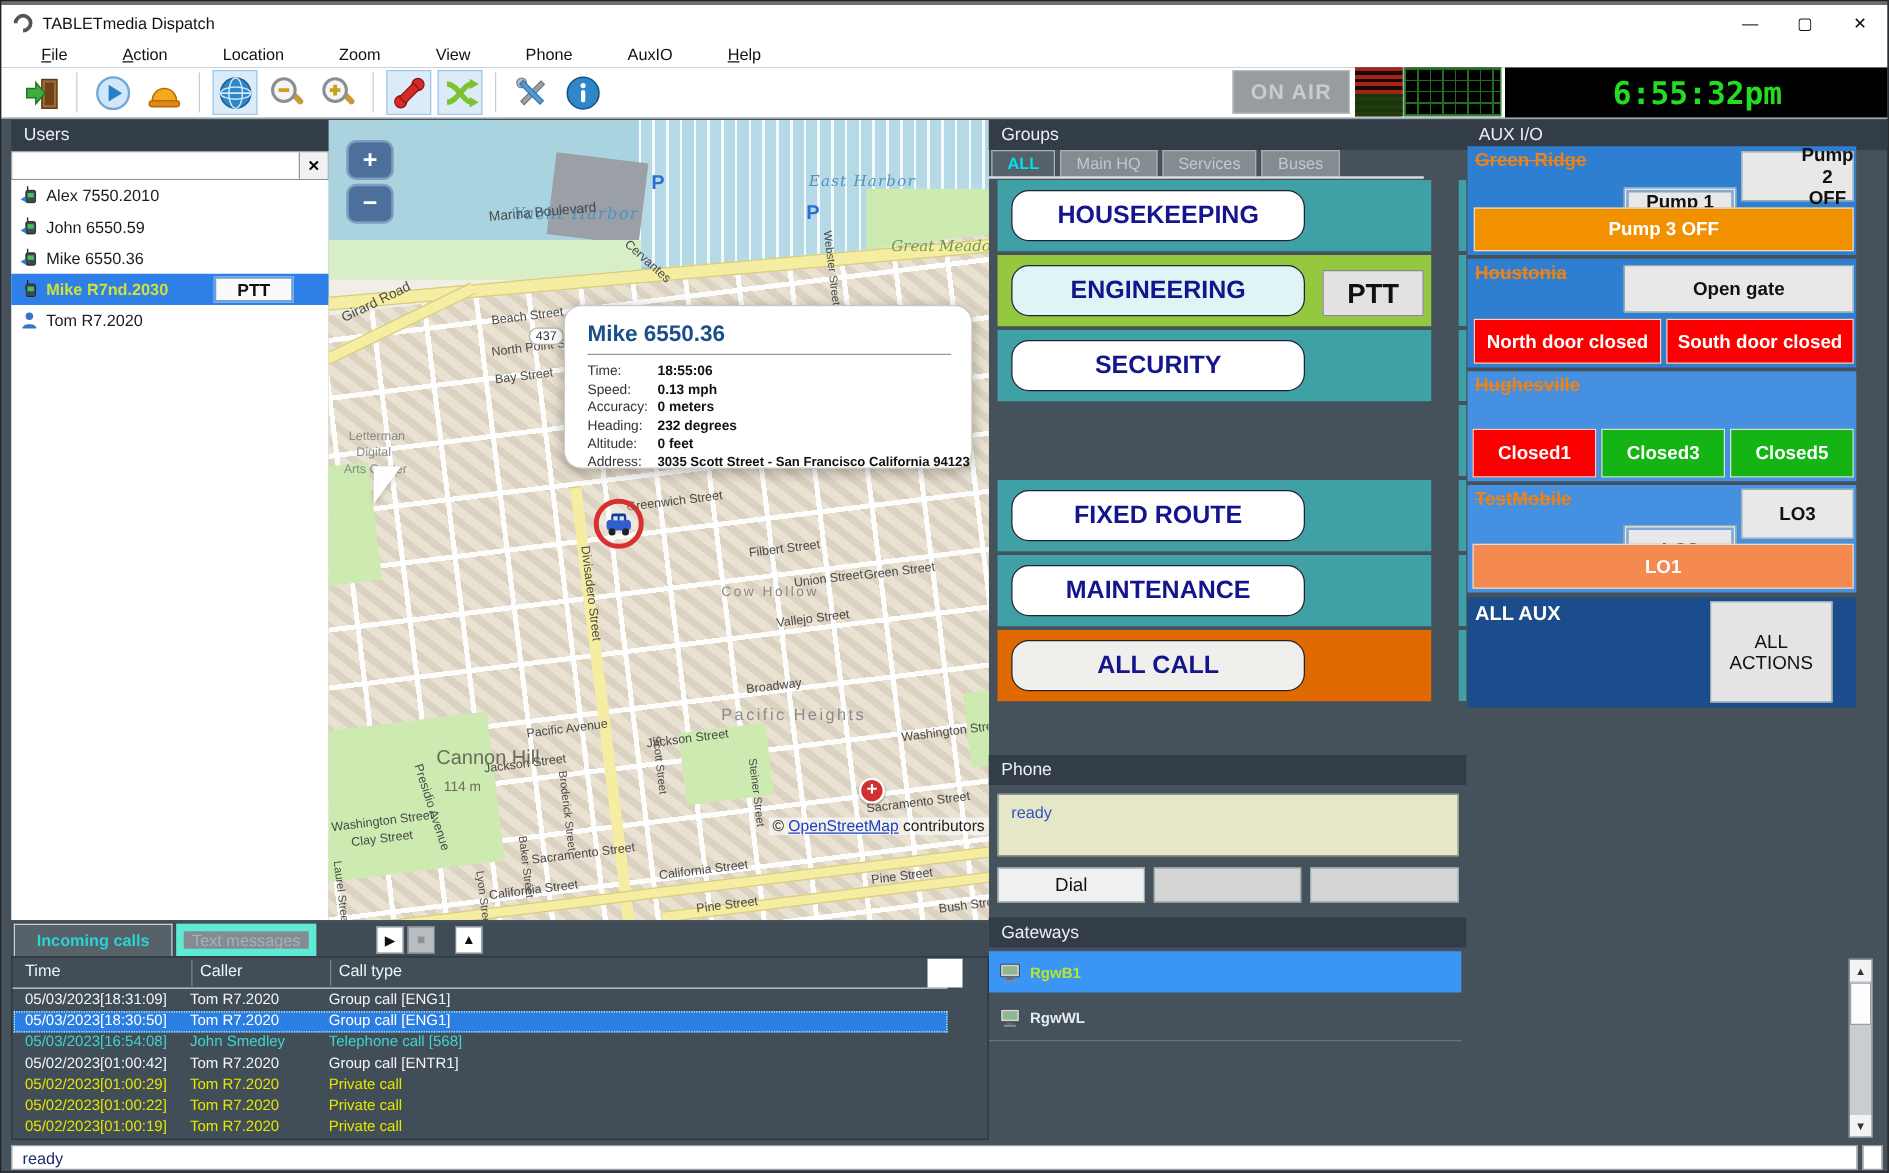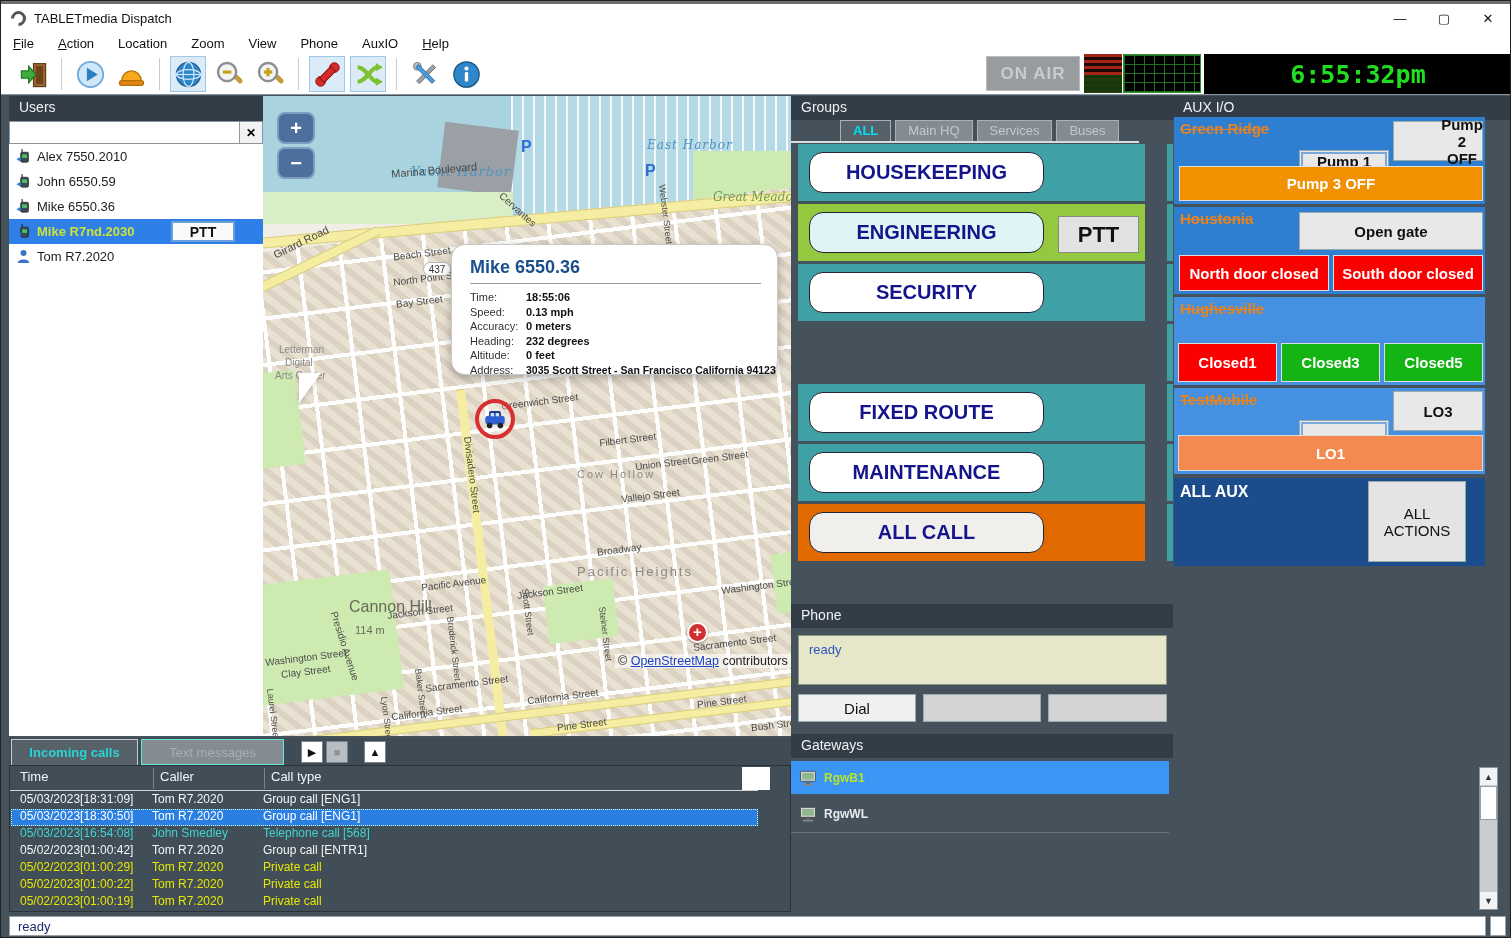--- a/index.html
+++ b/index.html
@@ -7,21 +7,21 @@
   .app { position:relative; width:1511px; height:938px; background:#45525c; overflow:hidden; border:1px solid #222; }
 
   
   .topstrip { position:absolute; left:0; top:0; width:100%; height:3px; background:#6e6e6e; }
   .titlebar { position:absolute; left:0; top:3px; width:100%; height:28px; background:#fff; display:flex; align-items:center; }
   .title-icon { width:15px; height:15px; border:3px solid #555; border-radius:50%; margin:0 8px 0 10px; border-bottom-color:transparent; transform:rotate(45deg); }
   .title-text { font-size:13px; color:#111; }
   .winbtns { position:absolute; right:0; top:0; height:28px; display:flex; }
   .winbtn { width:44px; height:28px; display:flex; align-items:center; justify-content:center; font-size:13px; color:#111; cursor:pointer; }
   .menubar { position:absolute; left:0; top:31px; width:100%; height:22px; background:#fff; display:flex; align-items:center; gap:24px; padding-left:12px; font-size:13px; color:#111; }
-  .menu-item { cursor:pointer; }
+  .menu-item { cursor:pointer;margin-left:20px; }
   .accel::first-letter { text-decoration: underline; }
   .toolbar { position:absolute; left:0; top:53px; width:100%; height:41px; background:#fff; border-bottom:1px solid #8a949c; display:flex; align-items:center; padding-left:14px; gap:5px; }
   .tbtn { width:36px; height:36px; display:flex; align-items:center; justify-content:center; border:1px solid transparent; }
   .tbtn svg { width:29px; height:29px; }
   .tsel { background:#dcebf8; border:1px solid #9ec7e8; }
   .tsep { width:1px; height:32px; background:#c9cdd1; margin:0 5px; }
   .onair { position:absolute; left:985px; top:2px; width:94px; height:35px; background:#989c9f; border:1px solid #b9bcbe; color:#c9cccf; font-weight:bold; font-size:17px; display:flex; align-items:center; justify-content:center; letter-spacing:1px; }
   .vu { position:absolute; left:1083px; top:0; width:38px; height:39px; background:#120404;
         background-image:linear-gradient(180deg, transparent 0 55%, rgba(20,60,12,.9) 55% 100%),
         repeating-linear-gradient(180deg,#a42418 0 3px,#1c0806 3px 6px); }
@@ -79,21 +79,21 @@
   .prow { display:flex; font-size:11px; color:#333; line-height:14.5px; white-space:nowrap; }
   .prow .pl { width:56px; flex:none; }
   .prow .pv { font-weight:bold; color:#111; }
   .attrib { position:absolute; left:352px; top:558px; font-size:12.5px; color:#222; background:rgba(255,255,255,.6); padding:0 3px; white-space:nowrap; }
   .attrib a { color:#1a3fc4; text-decoration:underline; cursor:pointer; }
 
   
   .groups-head { left:790px; top:95px; width:382px; height:24px; }
   .gtabs { position:absolute; left:792px; top:119px; height:22px; display:flex; gap:4px; }
   .gtab { padding:2px 12px; font-size:13px; background:#848c92; color:#c2c8cc; border:1px solid #aab0b4; border-bottom:none; cursor:pointer; }
-  .gtab.active { background:#57616a; color:#00e0f0; font-weight:bold;margin-left:47px; }
+  .gtab.active { background:#57616a; color:#00e0f0; font-weight:bold; }
   .gtab-line { position:absolute; left:790px; top:140px; width:348px; height:2px; background:#d8dcdf; }
   .grow { position:absolute; left:797px; width:347px; height:57px; }
   .gbtn { position:absolute; left:11px; top:8px; width:235px; height:41px; background:#fff; border:1px solid #223; border-radius:14px; color:#14148c; font-weight:bold; font-size:20px; cursor:pointer; font-family:"Liberation Sans", sans-serif; }
   .gptt { position:absolute; left:260px; top:12px; width:81px; height:37px; background:#e2e2e2; border:1px solid #888; color:#111; font-weight:bold; font-size:22px; cursor:pointer; }
   .gscroll { position:absolute; left:1166px; top:143px; width:6px; height:417px;
              background:repeating-linear-gradient(180deg,#3fa0a6 0 57px, #45525c 57px 60px); }
 
   
   .aux-head { left:1172px; top:95px; width:339px; height:24px; }
   .aux-sec { position:absolute; left:1173px; width:311px; }
@@ -112,21 +112,21 @@
   .gwrow { position:absolute; left:790px; width:378px; height:33px; display:flex; align-items:center; gap:6px; padding-left:7px; font-size:12px; font-weight:bold; }
   .gwrow svg { width:20px; height:20px; }
   .gwrow.sel { background:#3b95f5; color:#b8e62a; }
   .gwrow.nrm { color:#e8ecef; }
   .gw-div { position:absolute; left:790px; top:831px; width:378px; height:1px; background:#6a747c; }
 
   
   .calls-tabbar { position:absolute; left:8px; top:737px; width:782px; height:27px; background:#3f4c56; }
   .ctab { position:absolute; top:1px; height:26px; display:flex; align-items:center; justify-content:center; font-size:13px; cursor:pointer; }
   .ctab.active { left:2px; width:127px; background:#57616a; color:#2ad4d4; font-weight:bold; border:1px solid #c8cdd1; border-bottom:none; }
-  .ctab.idle { left:132px; width:143px; background:#848c92; color:#a9b0b5; border:1px solid #5eead4; }
+  .ctab.idle { left:132px; width:112px; background:#848c92; color:#a9b0b5; border:6px solid #5eead4; }
   .media-btn { position:absolute; top:740px; width:22px; height:22px; background:#fff; border:1px solid #7a848c; font-size:11px; display:flex; align-items:center; justify-content:center; color:#111; cursor:pointer; }
   .media-btn.dis { background:#b8bdc1; color:#8d9296; }
   .calls-table { position:absolute; left:8px; top:764px; width:782px; height:147px; background:#414e58; border:1px solid #2a333b; }
   .cth { position:absolute; top:3px; height:20px; font-size:13px; color:#f2f5f7; }
   .ct-hline { position:absolute; left:0; top:24px; width:748px; height:1px; background:#cfd3d6; }
   .ct-vline { position:absolute; top:2px; width:1px; height:21px; background:#7a848c; }
   .crow { position:absolute; left:1px; width:747px; height:17px; font-size:12px; display:flex; }
   .crow.sel { background:#2b7fe3; outline:1px dotted #cfe; outline-offset:-1px; }
   .crow .c1 { width:141px; padding-left:9px; } .crow .c2 { width:111px; } .crow .c3 { flex:1; }
   .vscroll { position:absolute; right:12px; top:766px; width:19px; height:143px; background:#c9cdd0; border:1px solid #8a9299; }

